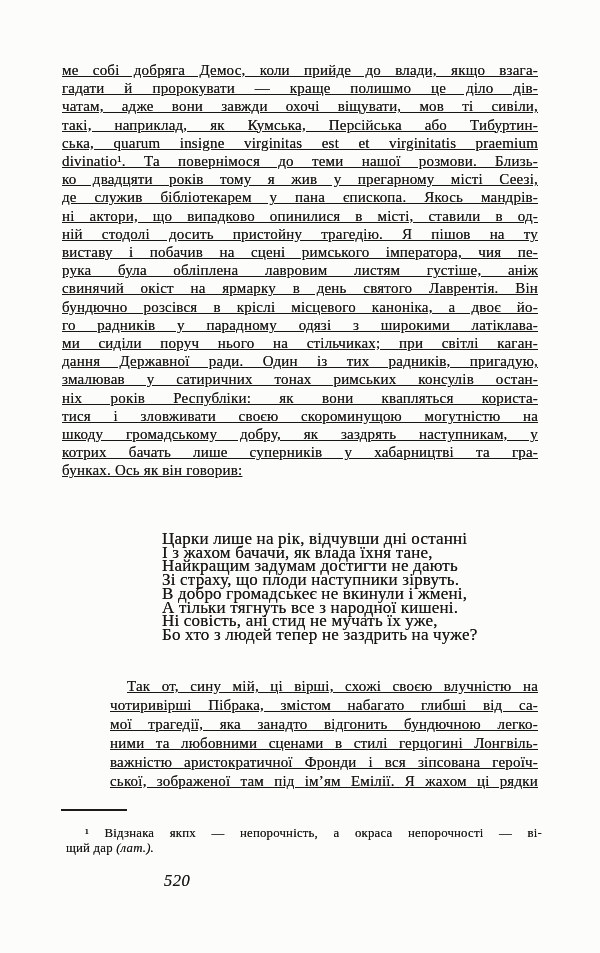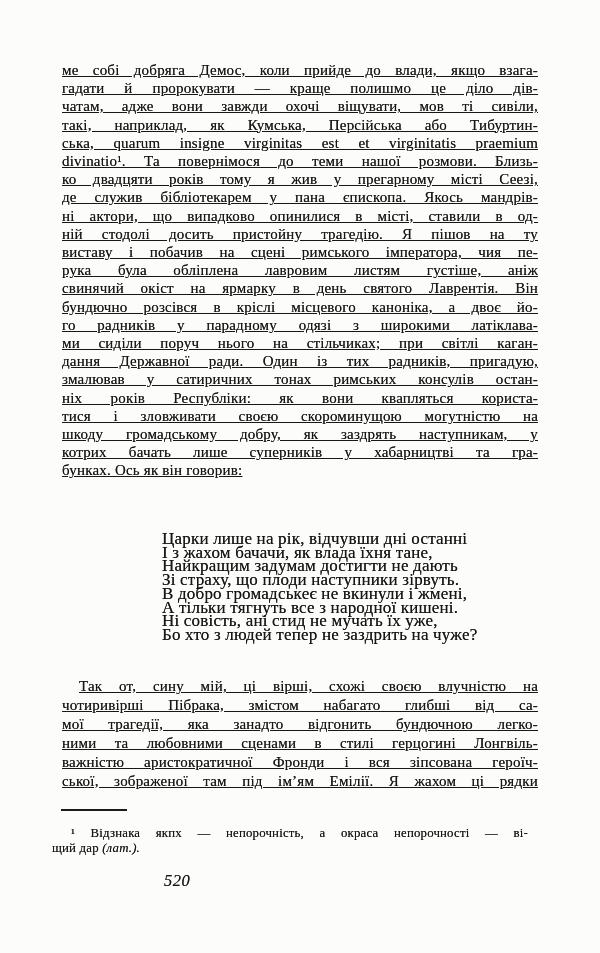--- a/index.html
+++ b/index.html
@@ -20,35 +20,35 @@
     text-align:justify;
     text-align-last:justify;
     letter-spacing:0.2px;
     text-shadow:0 0 0.5px rgba(20,18,16,.75);
     white-space:normal;
     text-decoration:underline;
   }
   .p1{top:61px;}
   .p1 .tline:last-child{text-align-last:left;}
   .p2{top:677px;}
-  .p2 .tline{line-height:18.9px;}
+  .p2 .tline{line-height:18.9px;margin-left:48px;}
   .p2 .tline:first-child{text-indent:17px;}
   
   .verse{position:absolute;left:162px;top:532px;width:330px;}
   .verse .tline{
     font-size:17px;
     line-height:13.7px;
     letter-spacing:0.2px;
     text-align:left;
     text-shadow:0 0 0.5px rgba(20,18,16,.8);
     white-space:nowrap;
   }
   
   .fnrule{position:absolute;left:61px;top:809px;width:66px;height:2.4px;background:#1d1b19;}
-  .footnote{position:absolute;left:52px;top:826px;width:476px;}
+  .footnote{position:absolute;left:66px;top:826px;width:476px;}
   .footnote .tline{
     font-size:12.8px;
     line-height:15.2px;
     letter-spacing:0.2px;
     text-shadow:0 0 0.4px rgba(20,18,16,.75);
   }
   .fn1{text-align:justify;text-align-last:justify;text-indent:19px;}
   .fn2{text-align:left;}
   .ital{font-style:italic;}
   .pagenum{

